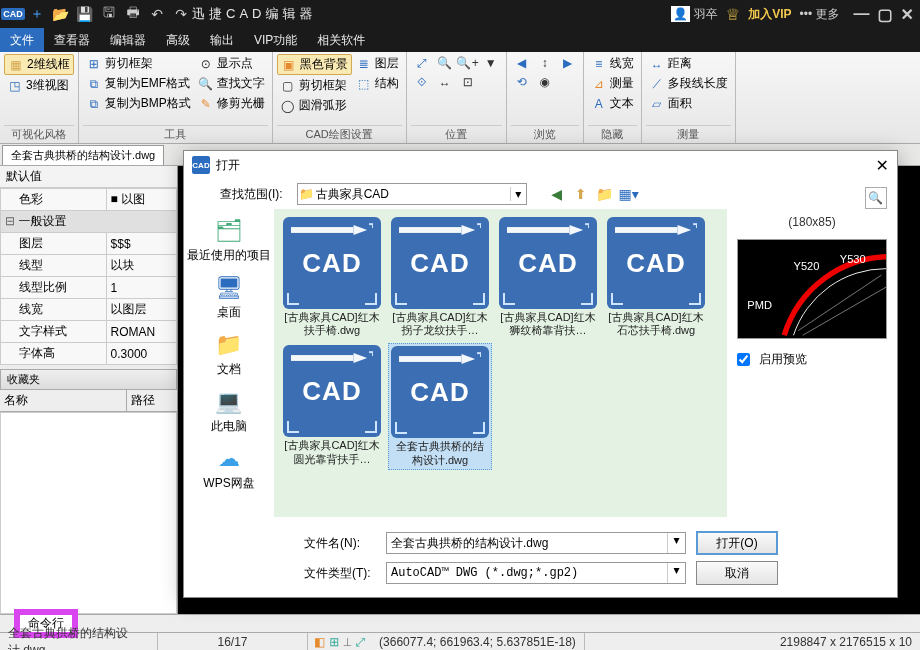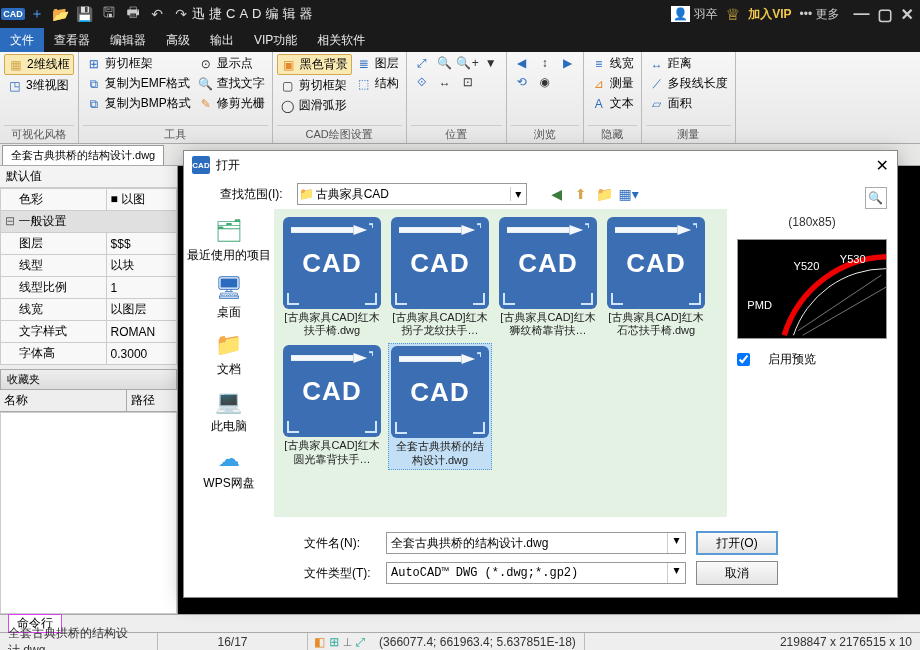--- a/index.html
+++ b/index.html
@@ -84,34 +84,34 @@
 .od-thumb-pencil { position: absolute; top: 6px; left: 8px; right: 8px; height: 14px; }
 .od-thumb-pencil svg { width: 100%; height: 100%; }
 .od-corner { position: absolute; width: 12px; height: 12px; border: 2px solid #cde5ff; }
 .od-corner.bl { bottom: 4px; left: 4px; border-right: none; border-top: none; }
 .od-corner.br { bottom: 4px; right: 4px; border-left: none; border-top: none; }
 .od-fname { text-align: center; font-size: 11px; line-height: 1.2; margin-top: 2px; color: #222; }
 .od-preview { width: 170px; padding: 6px 10px; display: flex; flex-direction: column; }
 .od-dims { text-align: center; color: #333; }
 .od-preview-box { border: 1px solid #999; height: 100px; margin-top: 10px; background: #000; position: relative; overflow: hidden; }
 .od-preview-box svg { width: 100%; height: 100%; }
-.od-enable { margin-top: 12px; display: flex; align-items: center; gap: 18px; }
+.od-enable { margin-top: 12px; display: flex; align-items: center; gap: 9px; }
 .od-tools-btn { position: absolute; right: 10px; top: 36px; width: 22px; height: 22px; border: 1px solid #aaa; display: flex; align-items: center; justify-content: center; }
 .od-bottom { padding: 8px 10px 12px 120px; }
 .od-row { display: flex; align-items: center; gap: 10px; margin-top: 6px; }
 .od-row label { width: 72px; }
 .od-combo { display: flex; border: 1px solid #999; height: 22px; width: 300px; background: #fff; }
 .od-combo input { border: none; flex: 1; padding: 0 4px; outline: none; font-size: 12px; font-family: inherit; }
 .od-combo .dd { width: 18px; border-left: 1px solid #ccc; text-align: center; }
 .od-btn { width: 82px; height: 24px; border: 1px solid #888; background: linear-gradient(#fafafa,#e4e4e4); display: flex; align-items: center; justify-content: center; }
 .od-btn.primary { border: 2px solid #5a9bd5; }
 
 
 .cmdbar { height: 18px; background: #eee; border-top: 1px solid #aaa; display: flex; align-items: center; font-size: 11px; }
-.cmdtab { background: #fff; border: 1px solid #d946ef; padding: 0 8px; margin-left: 8px; }
+.cmdtab { background: #fff; border: 6px solid #d946ef; padding: 0 8px; margin-left: 14px; }
 .statusbar { height: 18px; background: #eee; border-top: 1px solid #aaa; display: flex; align-items: center; font-size: 11px; color: #333; }
 .sb-seg { border-right: 1px solid #bbb; padding: 0 8px; height: 100%; display: flex; align-items: center; }
 .sb-icons { display: flex; gap: 4px; padding: 0 6px; }
 .sb-fill { flex: 1; }
 </style>
 </head>
 <body>
 
 <div class="titlebar">
   <div class="tb-left">

